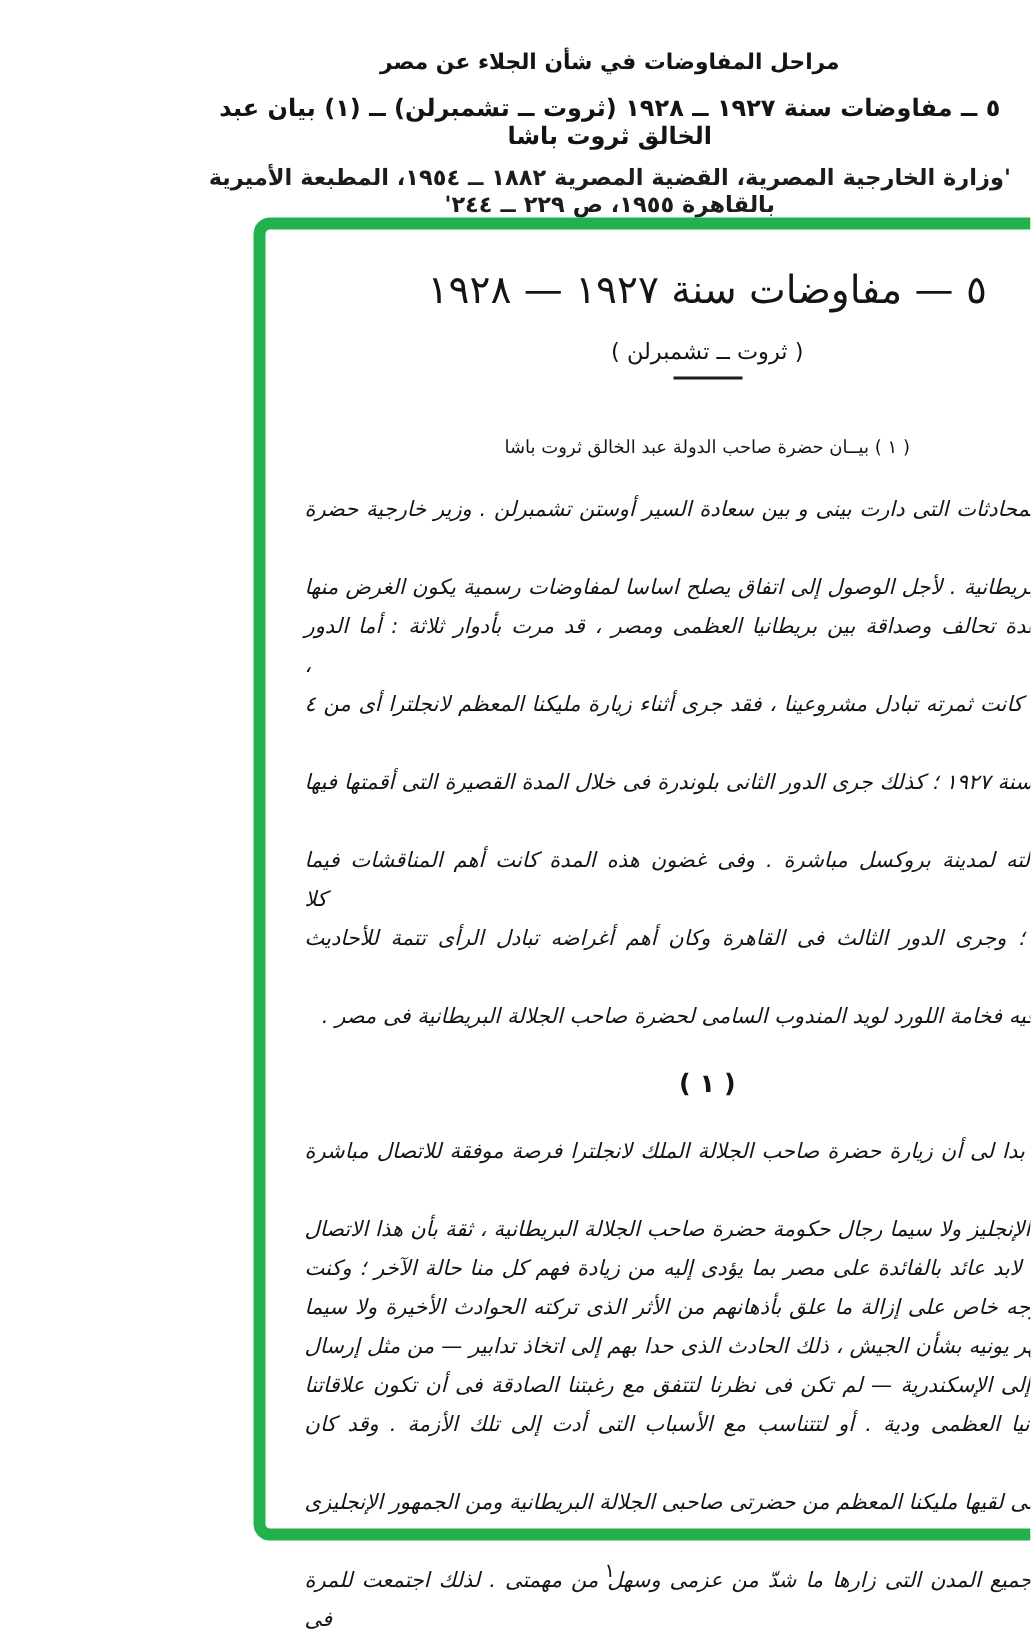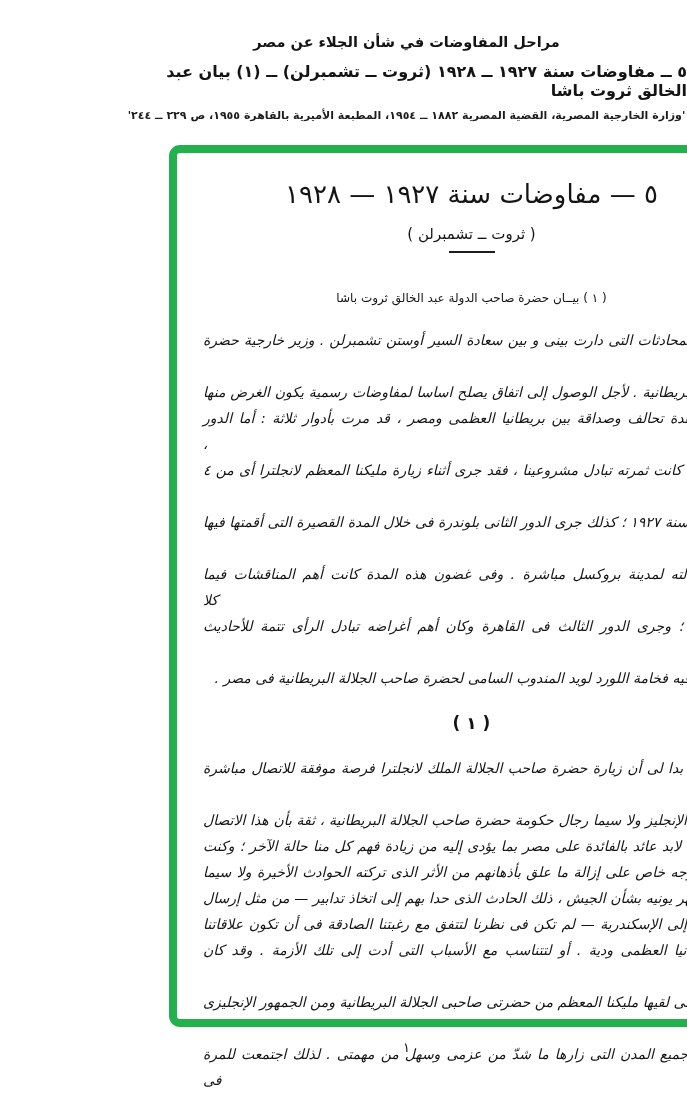--- a/index.html
+++ b/index.html
@@ -8,22 +8,22 @@
     width:561px; height:1095px;
     background:#ffffff;
     font-family:"DejaVu Sans", sans-serif;
     color:#141414;
     direction:rtl;
     overflow:hidden;
   }
   
   .header { padding-top:34px; text-align:center; font-weight:bold; }
   .header-line1 { font-size:14.5px; margin:0 0 12px 0; }
-  .header-line2 { font-size:16px; margin:0 0 9px 0; letter-spacing:.2px;text-align:right; }
-  .header-line3 { font-size:11px; color:#1c1c1c; }
+  .header-line2 { font-size:16px; margin:0 0 9px 0; letter-spacing:.2px; }
+  .header-line3 { font-size:15px; color:#1c1c1c; }
   
   .frame {
     position:absolute;
     left:43px; top:145px;
     width:605px; height:882px;
     box-sizing:border-box;
     border:8px solid #22b14c;
     border-radius:11px;
     padding:18px 26px 0 26px;
     background:#ffffff;

